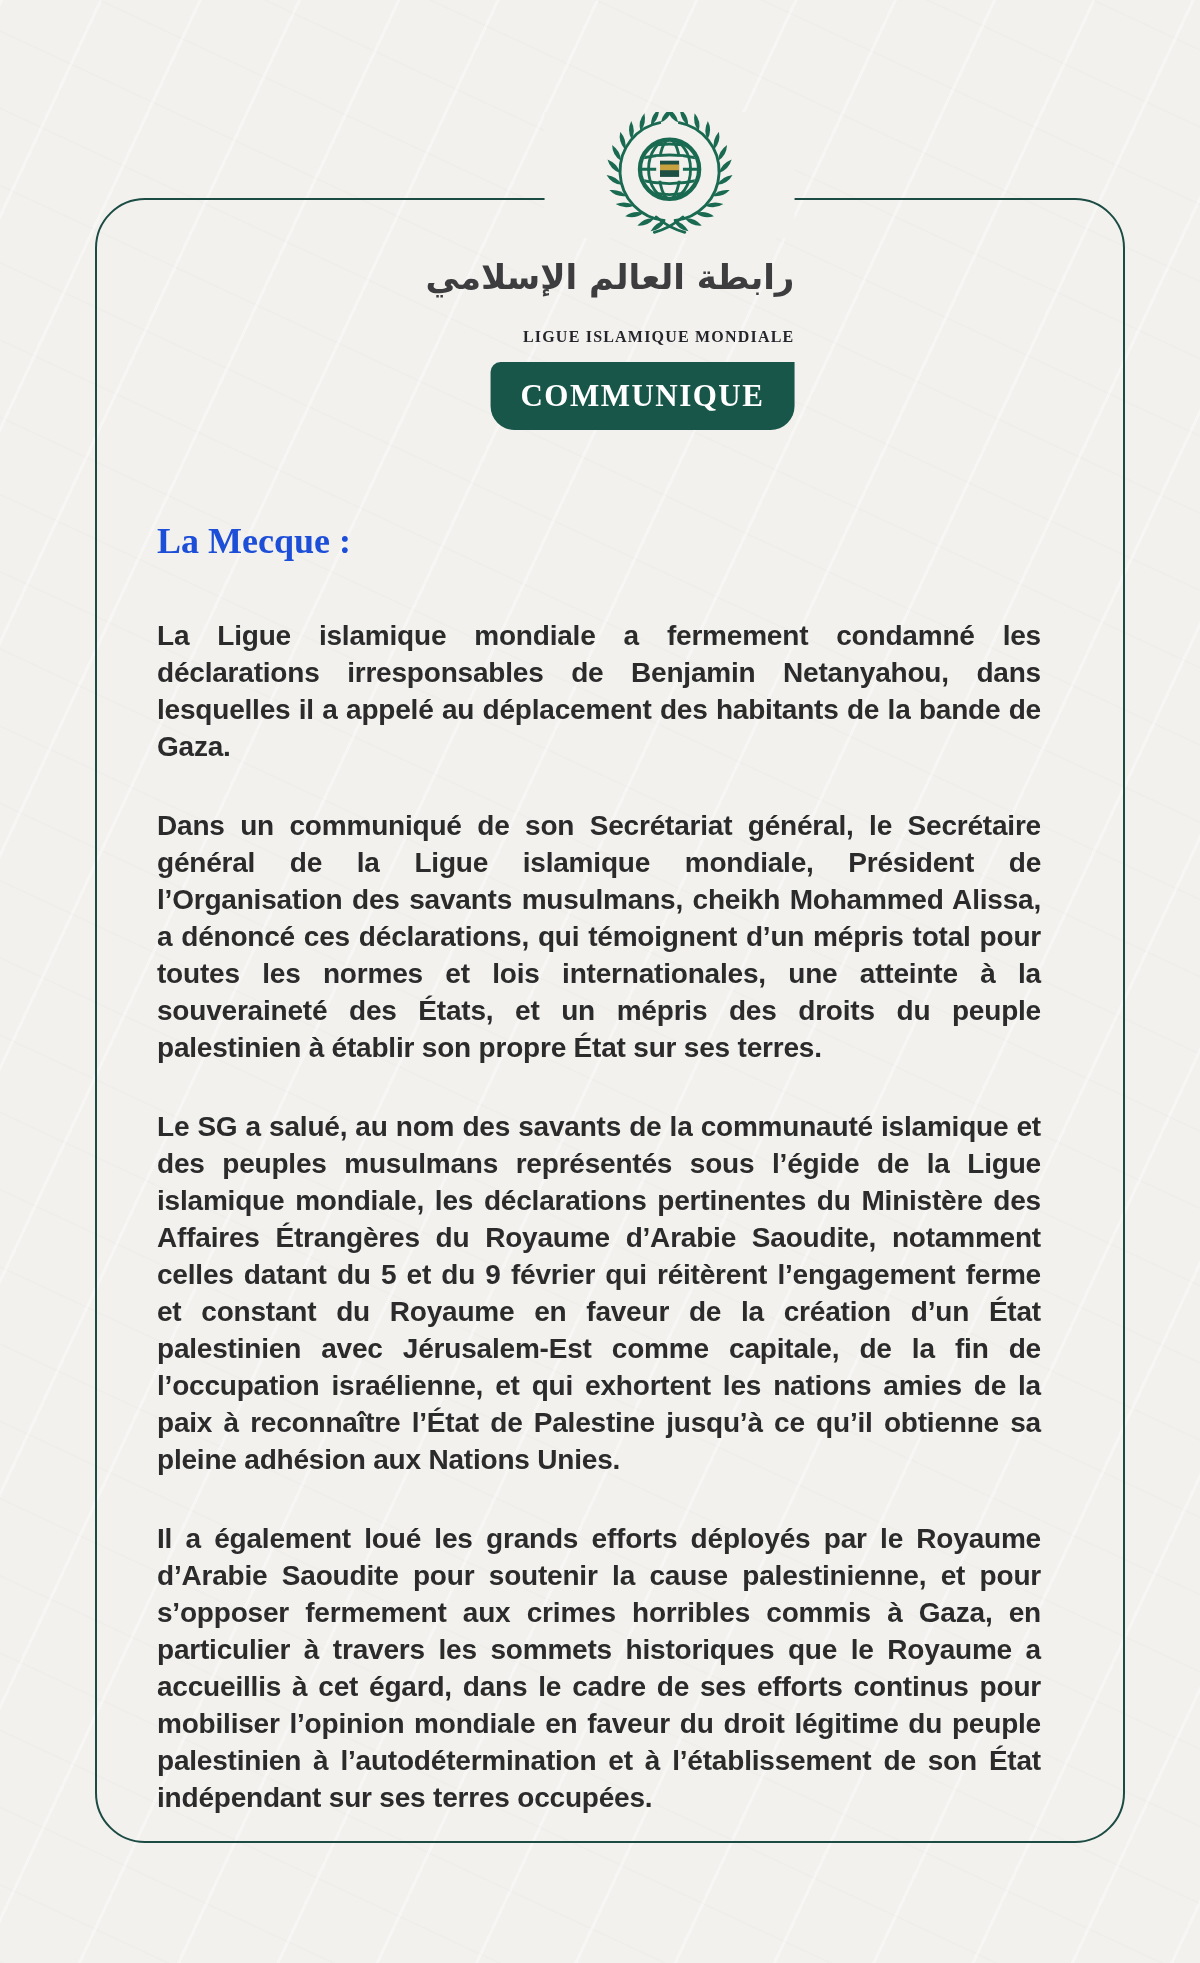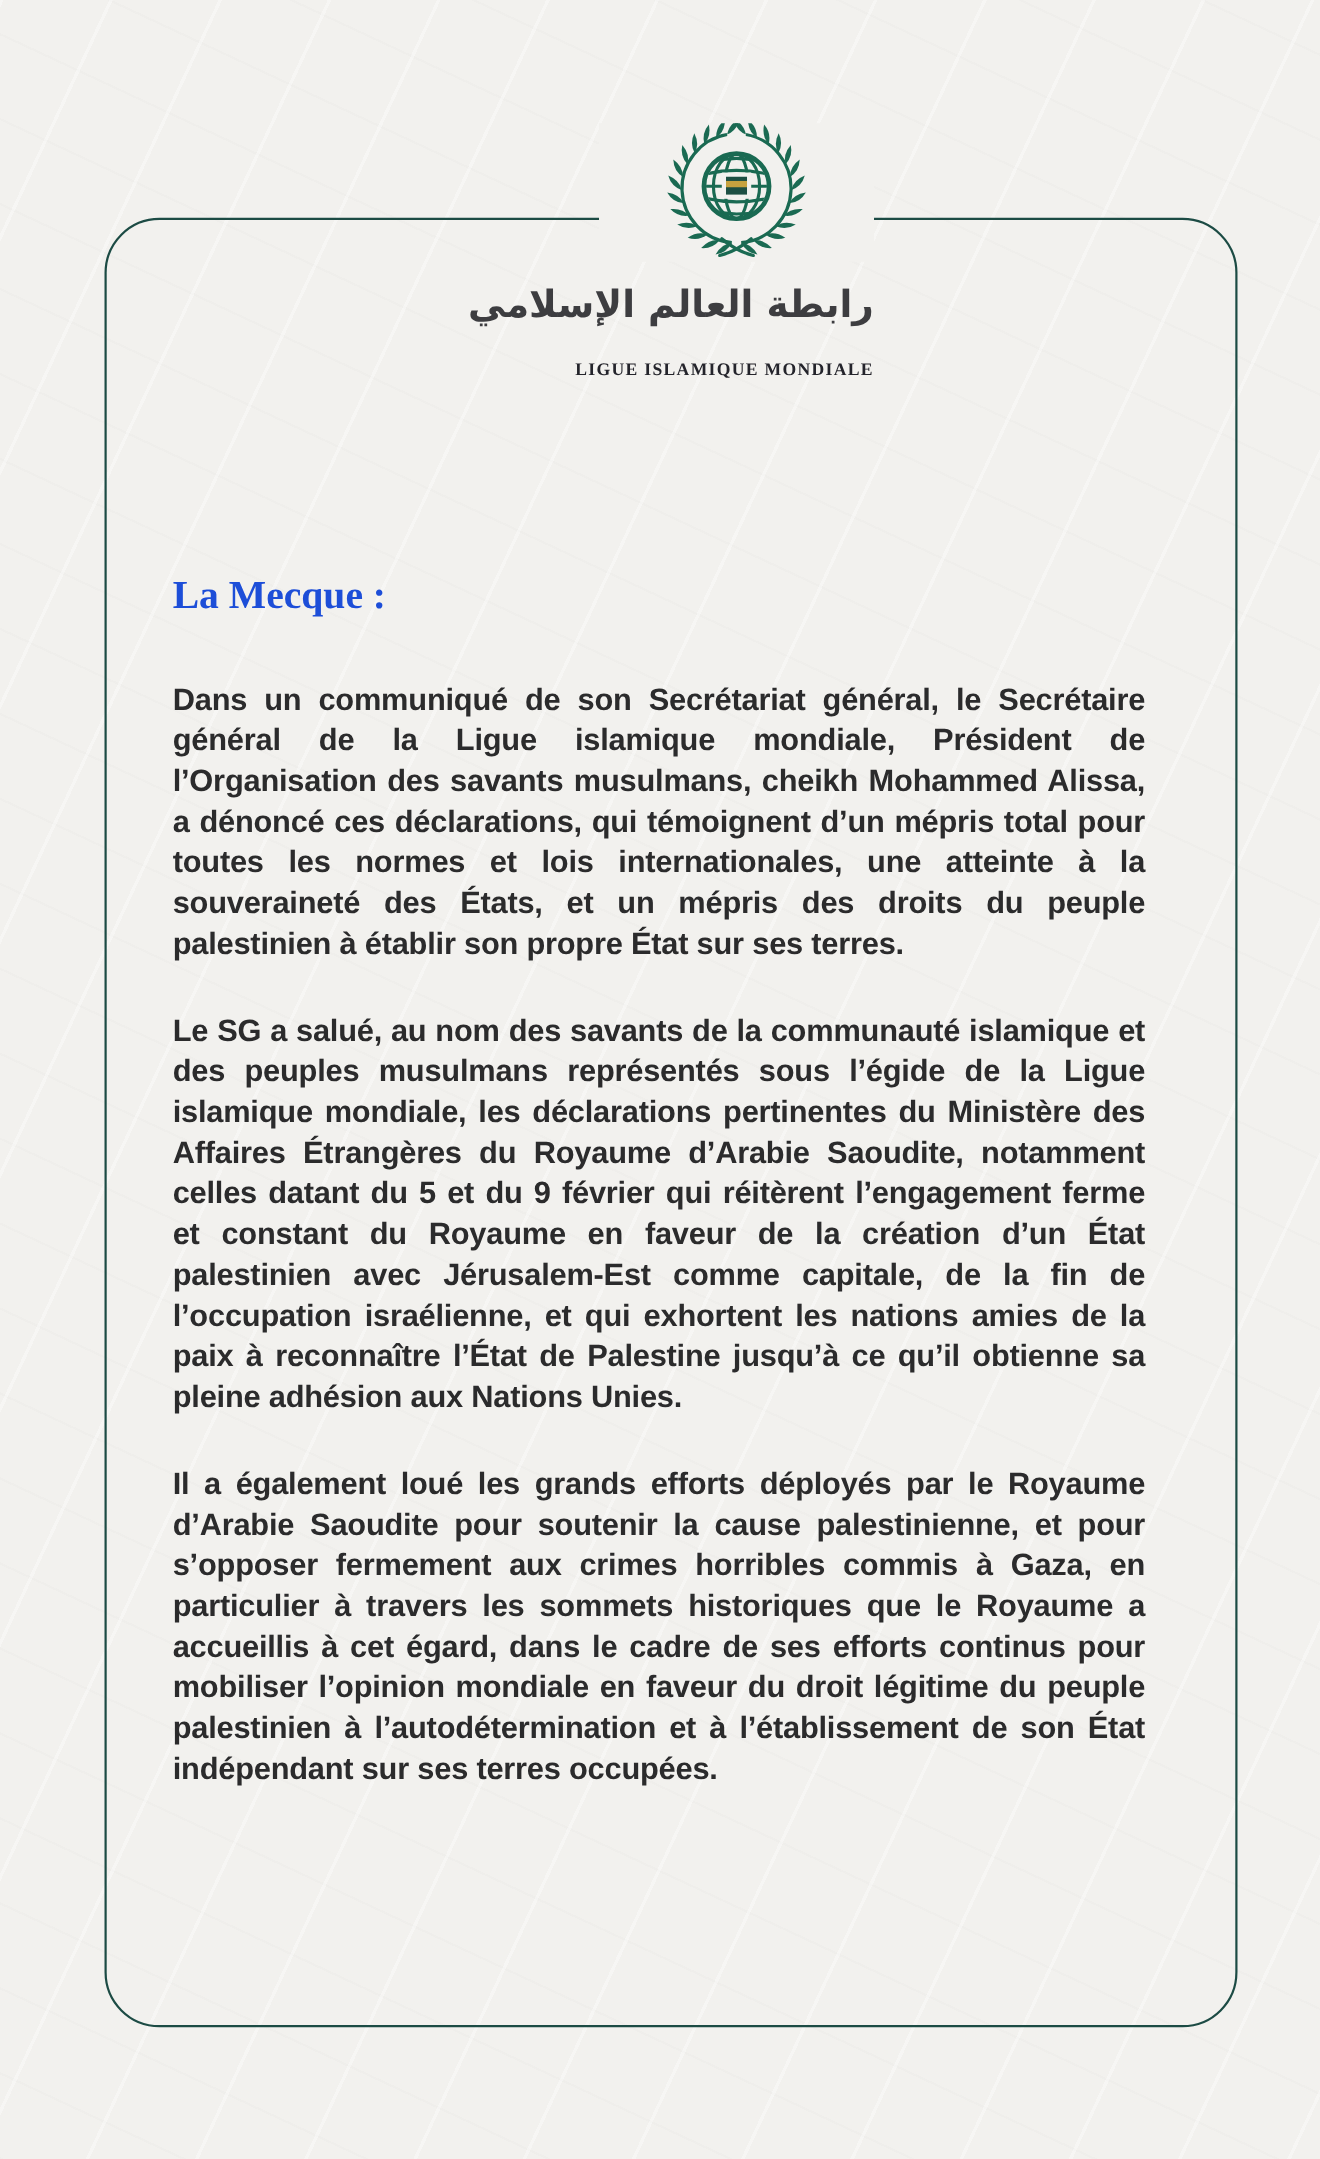--- a/index.html
+++ b/index.html
@@ -50,20 +50,21 @@
     letter-spacing:1.5px;padding:16px 30px;border-radius:10px 0 24px 24px;
     white-space:nowrap;
   }
 </style>
 </head>
 <body>
 
 <div class="card">
   <div class="content">
     <h2 class="dateline">La Mecque :</h2>
+    <p>La Ligue islamique mondiale a fermement condamné les déclarations irresponsables de Benjamin Netanyahou, dans lesquelles il a appelé au déplacement des habitants de la bande de Gaza.</p>
     <p>Dans un communiqué de son Secrétariat général, le Secrétaire général de la Ligue islamique mondiale, Président de l’Organisation des savants musulmans, cheikh Mohammed Alissa, a dénoncé ces déclarations, qui témoignent d’un mépris total pour toutes les normes et lois internationales, une atteinte à la souveraineté des États, et un mépris des droits du peuple palestinien à établir son propre État sur ses terres.</p>
     <p>Le SG a salué, au nom des savants de la communauté islamique et des peuples musulmans représentés sous l’égide de la Ligue islamique mondiale, les déclarations pertinentes du Ministère des Affaires Étrangères du Royaume d’Arabie Saoudite, notamment celles datant du 5 et du 9 février qui réitèrent l’engagement ferme et constant du Royaume en faveur de la création d’un État palestinien avec Jérusalem-Est comme capitale, de la fin de l’occupation israélienne, et qui exhortent les nations amies de la paix à reconnaître l’État de Palestine jusqu’à ce qu’il obtienne sa pleine adhésion aux Nations Unies.</p>
     <p>Il a également loué les grands efforts déployés par le Royaume d’Arabie Saoudite pour soutenir la cause palestinienne, et pour s’opposer fermement aux crimes horribles commis à Gaza, en particulier à travers les sommets historiques que le Royaume a accueillis à cet égard, dans le cadre de ses efforts continus pour mobiliser l’opinion mondiale en faveur du droit légitime du peuple palestinien à l’autodétermination et à l’établissement de son État indépendant sur ses terres occupées.</p>
   </div>
 </div>
 
 <div class="header">
   <div class="wreath-wrap">
     <svg width="134" height="126" viewBox="0 0 140 132" aria-hidden="true">
       <defs>
@@ -111,13 +112,14 @@
       <use href="#branchL" transform="matrix(-1,0,0,1,140,0)"></use>
 
       <g stroke="#1a6a52" stroke-width="3" fill="none" stroke-linecap="round">
         <path d="M56 110 Q70 122 86 126"></path>
         <path d="M84 110 Q70 122 54 126"></path>
       </g>
     </svg>
   </div>
   <div class="arabic">رابطة العالم الإسلامي</div>
   <div class="orgname">LIGUE ISLAMIQUE MONDIALE</div>
+  <div class="banner">COMMUNIQUE</div>
 </div>
 
 </body></html>

